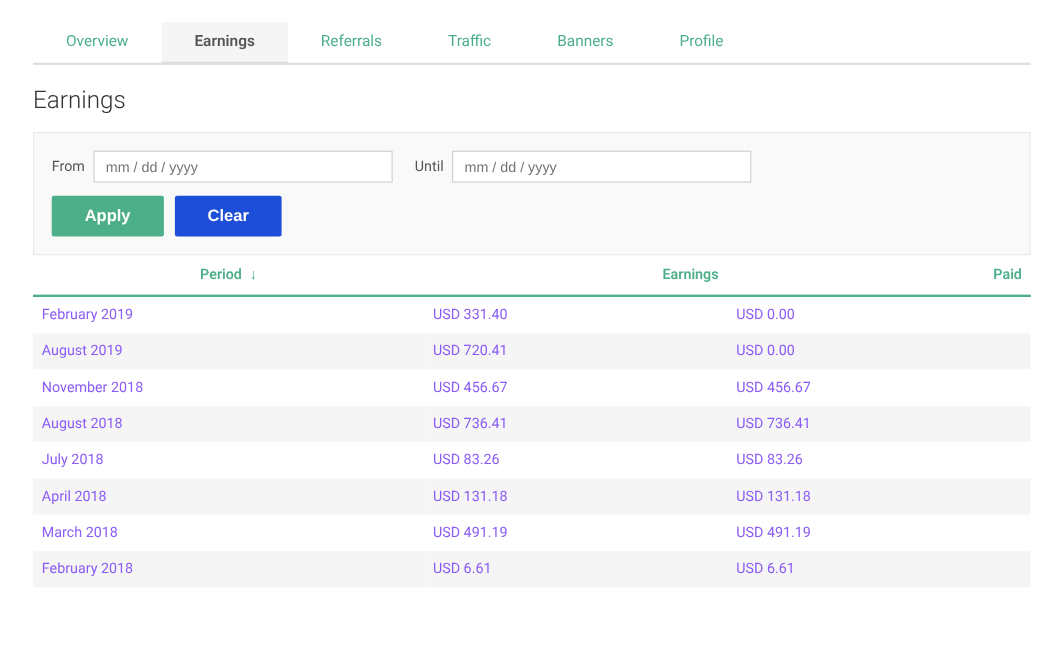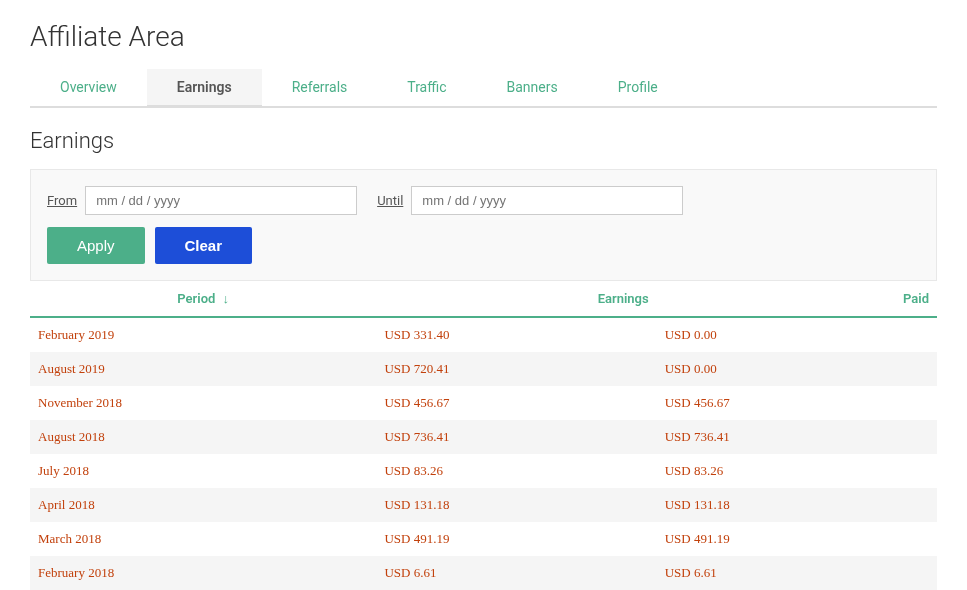--- a/index.html
+++ b/index.html
@@ -62,41 +62,40 @@
     }
     .date-group {
       display: flex;
       align-items: center;
       gap: 8px;
     }
     .date-label {
       font-size: 13px;
       color: #555;
       white-space: nowrap;
-      text-decoration: underline;
     }
     .date-input {
       border: 1px solid #ccc;
       padding: 6px 10px;
       font-size: 13px;
       color: #ef4444;
       width: 272px;
       outline: none;
     }
     .btn-row {
       display: flex;
       gap: 10px;
     }
     .btn-apply {
       background: #4caf89;
       color: #fff;
       border: none;
       padding: 10px 30px;
       font-size: 15px;
-      font-weight: 400;
+      font-weight: 700;
       cursor: pointer;
       border-radius: 2px;
     }
     .btn-clear {
       background: #1d4ed8;
       color: #fff;
       border: none;
       padding: 10px 30px;
       font-size: 15px;
       font-weight: 600;
@@ -123,39 +122,37 @@
       text-align: right;
     }
     .sort-arrow {
       display: inline-block;
       margin-left: 4px;
       color: #4caf89;
     }
     .earnings-table td {
       padding: 9px 8px;
       font-size: 13px;
-      color: #c2410c;
-      font-family: Liberation Serif, serif;
+      color: #8b5cf6;
     }
     .earnings-table td.right {
       text-align: left;
     }
     .earnings-table tbody tr:nth-child(even) {
       background: #f5f5f5;
     }
     .earnings-table tbody tr:nth-child(odd) {
       background: #fff;
     }
   </style>
 </head>
 <body>
 
 <div class="page-wrapper">
 
-  <h1 class="page-title">Affiliate Area</h1>
 
   <nav class="nav-tabs">
     <a class="nav-tab">Overview</a>
     <a class="nav-tab active">Earnings</a>
     <a class="nav-tab">Referrals</a>
     <a class="nav-tab">Traffic</a>
     <a class="nav-tab">Banners</a>
     <a class="nav-tab">Profile</a>
   </nav>
 

